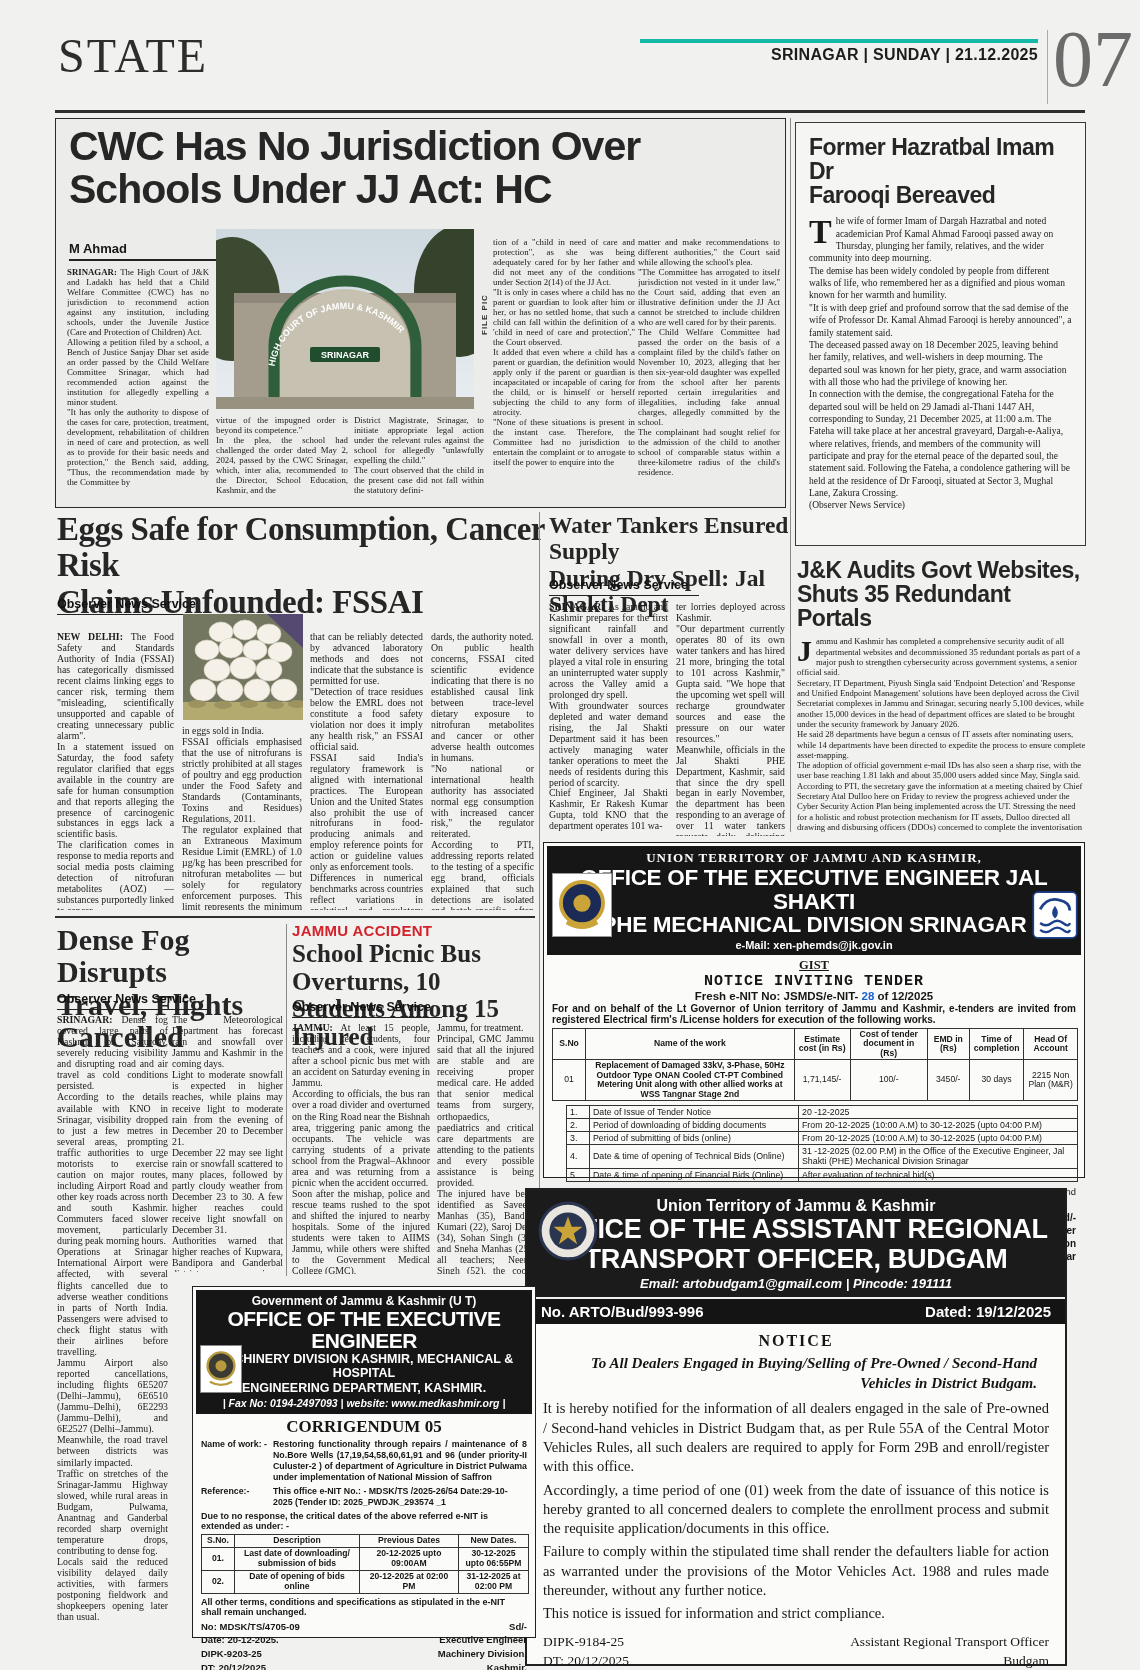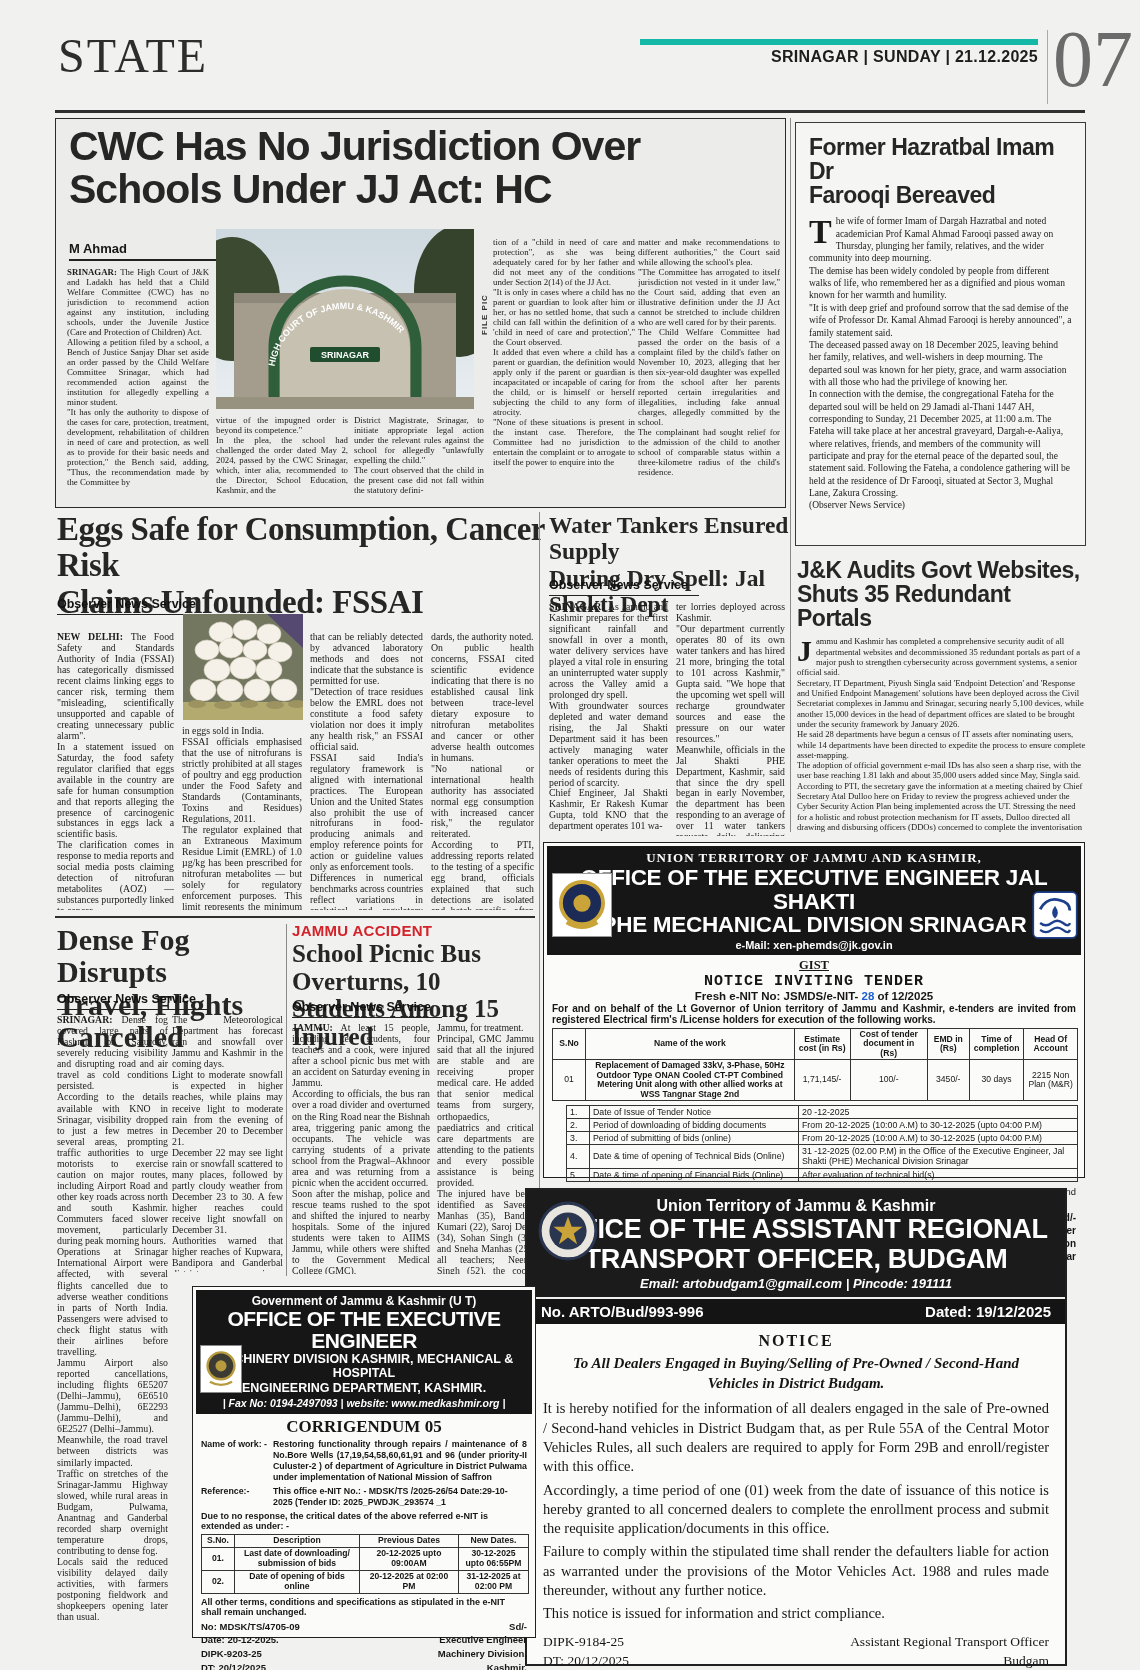--- a/index.html
+++ b/index.html
@@ -27,21 +27,21 @@
            letter-spacing:1px;color:#333;font-family:"Liberation Sans",sans-serif;}
   a{color:#1b5fd0;}
 </style>
 </head>
 <body>
 
 <div class="page">
 
   <div class="abs" style="left:58px;top:28px;font-size:48px;letter-spacing:2px;color:#2d2d2d;">STATE</div>
   <div class="abs" style="left:640px;top:36px;width:398px;text-align:right;">
-    <div class="sans" style="border-top:6px solid #14b8a6;margin-top:3px;padding-top:3px;font-size:16px;font-weight:bold;letter-spacing:0.3px;color:#1d1d1d;">SRINAGAR | SUNDAY | 21.12.2025</div>
+    <div class="sans" style="border-top:4px solid #14b8a6;margin-top:3px;padding-top:3px;font-size:16px;font-weight:bold;letter-spacing:0.3px;color:#1d1d1d;">SRINAGAR | SUNDAY | 21.12.2025</div>
   </div>
   <div class="abs vr" style="left:1047px;top:30px;height:74px;background:#aaa;"></div>
   <div class="abs" style="left:1053px;top:14px;font-size:80px;color:#6b6b6b;">07</div>
   <div class="abs hr" style="left:55px;top:110px;width:1030px;height:2.5px;"></div>
 
   <div class="abs" style="left:55px;top:118px;width:731px;height:390px;border:1.5px solid #2b2b2b;background:#ececea;box-sizing:border-box;">
     <div class="abs hl sans" style="left:13px;top:6px;width:660px;font-size:41px;line-height:1.04;letter-spacing:-1px;">CWC Has No Jurisdiction Over
 Schools Under JJ Act: HC</div>
     <div class="abs sans" style="left:13px;top:122px;font-size:13px;font-weight:bold;border-bottom:2px solid #222;width:155px;padding-bottom:3px;">M Ahmad</div>
     <div class="abs body" style="left:11px;top:148px;width:142px;height:232px;font-size:8.8px;line-height:1.14;"><b class="dl">SRINAGAR: </b><span>The High Court of J&amp;K and Ladakh has held that a Child Welfare Committee (CWC) has no jurisdiction to recommend action against any institution, including schools, under the Juvenile Justice (Care and Protection of Children) Act.
@@ -313,21 +313,21 @@
           <circle cx="15" cy="15" r="13.5" fill="#e8e6df" stroke="#2a3550" stroke-width="1.5"></circle>
           <circle cx="15" cy="15" r="9" fill="#2a3550"></circle>
           <polygon points="15,8 16.8,13 22,13 17.8,16.2 19.4,21.4 15,18.2 10.6,21.4 12.2,16.2 8,13 13.2,13" fill="#caa438"></polygon>
         </svg>
     </div>
     <div class="sans" style="background:#141414;color:#fff;border-top:2px solid #f0f0ee;display:flex;justify-content:space-between;padding:4px 14px;font-size:15px;font-weight:bold;">
       <span>No. ARTO/Bud/993-996</span>
       <span>Dated: 19/12/2025</span>
     </div>
     <div style="text-align:center;font-size:16px;font-weight:bold;letter-spacing:2px;margin-top:8px;">NOTICE</div>
-    <div style="text-align:center;font-size:15px;font-weight:bold;font-style:italic;line-height:1.3;margin:4px 46px 6px;">To All Dealers Engaged in Buying/Selling of Pre-Owned / Second-Hand Vehicles in District Budgam.</div>
+    <div style="text-align:right;font-size:15px;font-weight:bold;font-style:italic;line-height:1.3;margin:4px 28px 6px;">To All Dealers Engaged in Buying/Selling of Pre-Owned / Second-Hand Vehicles in District Budgam.</div>
     <div style="margin:0 16px;font-size:14.5px;line-height:1.33;text-align:justify;">It is hereby notified for the information of all dealers engaged in the sale of Pre-owned / Second-hand vehicles in District Budgam that, as per Rule 55A of the Central Motor Vehicles Rules, all such dealers are required to apply for Form 29B and enroll/register with this office.</div>
     <div style="margin:4px 16px 0;font-size:14.5px;line-height:1.33;text-align:justify;">Accordingly, a time period of one (01) week from the date of issuance of this notice is hereby granted to all concerned dealers to complete the enrollment process and submit the requisite application/documents in this office.</div>
     <div style="margin:4px 16px 0;font-size:14.5px;line-height:1.33;text-align:justify;">Failure to comply within the stipulated time shall render the defaulters liable for action as warranted under the provisions of the Motor Vehicles Act. 1988 and rules made thereunder, without any further notice.</div>
     <div style="margin:4px 16px 0;font-size:14.5px;line-height:1.33;">This notice is issued for information and strict compliance.</div>
     <div style="display:flex;justify-content:space-between;margin:10px 16px 0;font-size:13.5px;line-height:1.4;">
       <div>
           <div>DIPK-9184-25</div>
           <div>DT: 20/12/2025</div>
         </div>
       <div style="text-align:right;">

